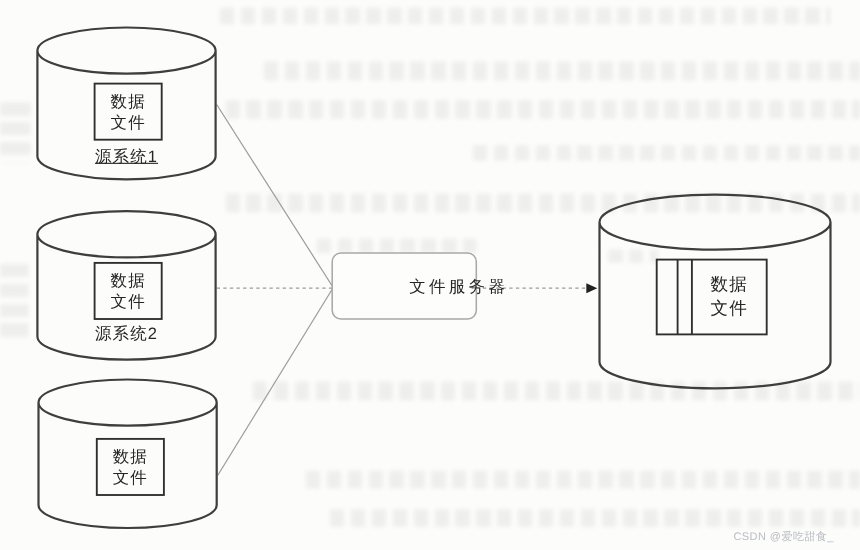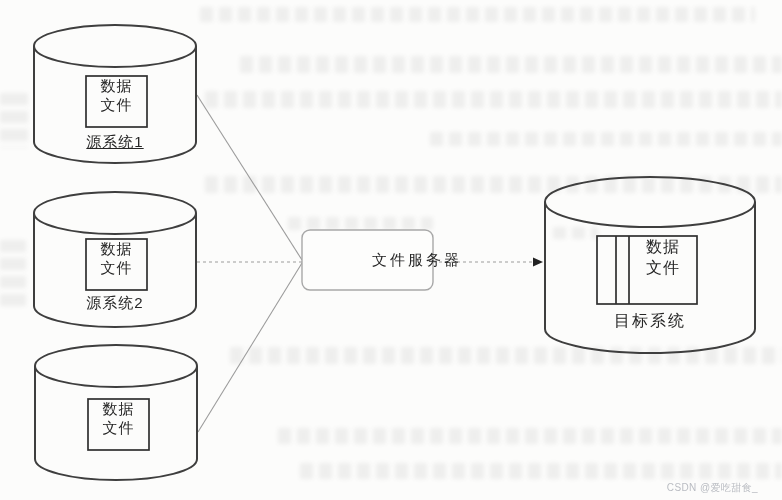--- a/index.html
+++ b/index.html
@@ -20,21 +20,21 @@
   .cyl        { fill:none; stroke:var(--shape-stroke); stroke-width:2; }
   .inner-box  { fill:none; stroke:var(--box-stroke); stroke-width:1.7; }
   .divider    { stroke:var(--box-stroke); stroke-width:1.7; }
   .connector  { stroke:var(--connector); stroke-width:1.1; fill:none; }
   .dashed     { stroke-dasharray:3 3; }
   .server-box { fill:#fdfdfc; stroke:var(--server-border); stroke-width:1.4; }
   .arrowhead  { fill:var(--arrow); stroke:none; }
 
   .txt { position:absolute; z-index:3; color:var(--text); }
   .file-label {
-    display:flex; flex-direction:column; align-items:center; 
+    display:flex; flex-direction:column; align-items:center; justify-content:center;
     font-size:15px; line-height:19px; letter-spacing:1px;
   }
   .sys-label    { text-align:center; font-size:15px; letter-spacing:1px; }
   .server-label { display:flex; align-items:center; justify-content:center;
                   font-size:15px; letter-spacing:3px; text-indent:3px; }
   .target-file  { font-size:16px; line-height:21px; }
   .target-sys   { font-size:16px; letter-spacing:2px; }
   .watermark {
     position:absolute; right:24px; bottom:5px; z-index:4;
     font-size:10px; letter-spacing:.4px; color:var(--watermark);
@@ -98,16 +98,15 @@
     <span>数据</span>
     <span>文件</span>
   </div>
 
   <div class="txt server-label" style="left:302px; top:230px; width:131px; height:60px;padding-left:48px;">文件服务器</div>
 
   <div class="txt file-label target-file" style="left:629px; top:236px; width:68px; height:68px;">
     <span>数据</span>
     <span>文件</span>
   </div>
-  <div class="txt sys-label target-sys" style="left:587px; top:311px; width:126px;">目标系统</div>
 
   <div class="watermark">CSDN @爱吃甜食_</div>
 </div>
 
 </body></html>

